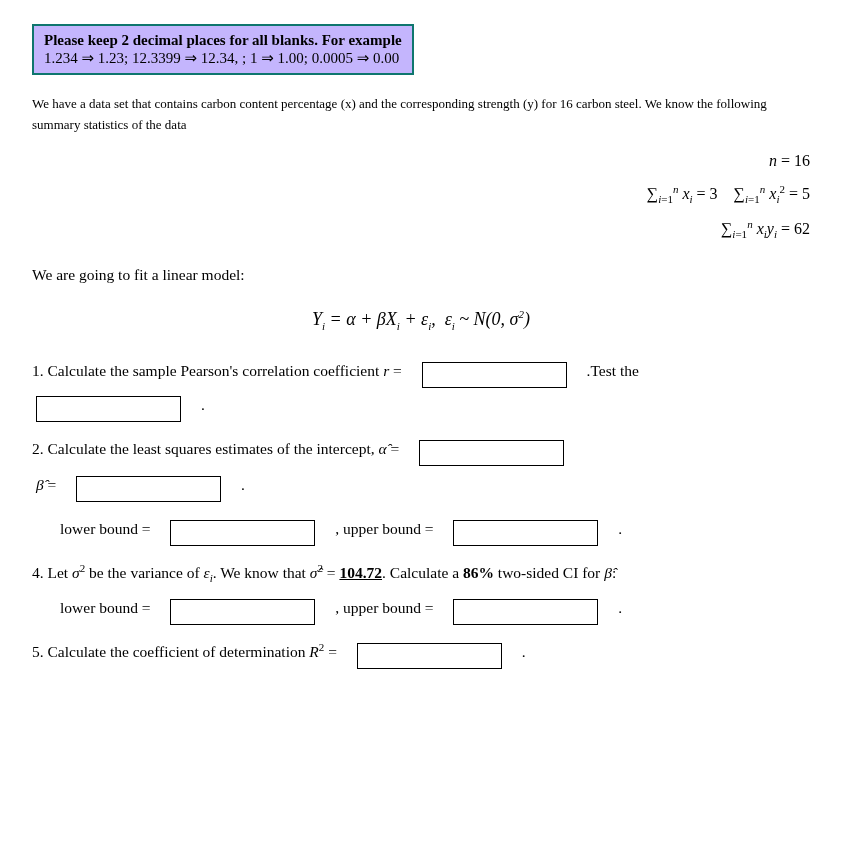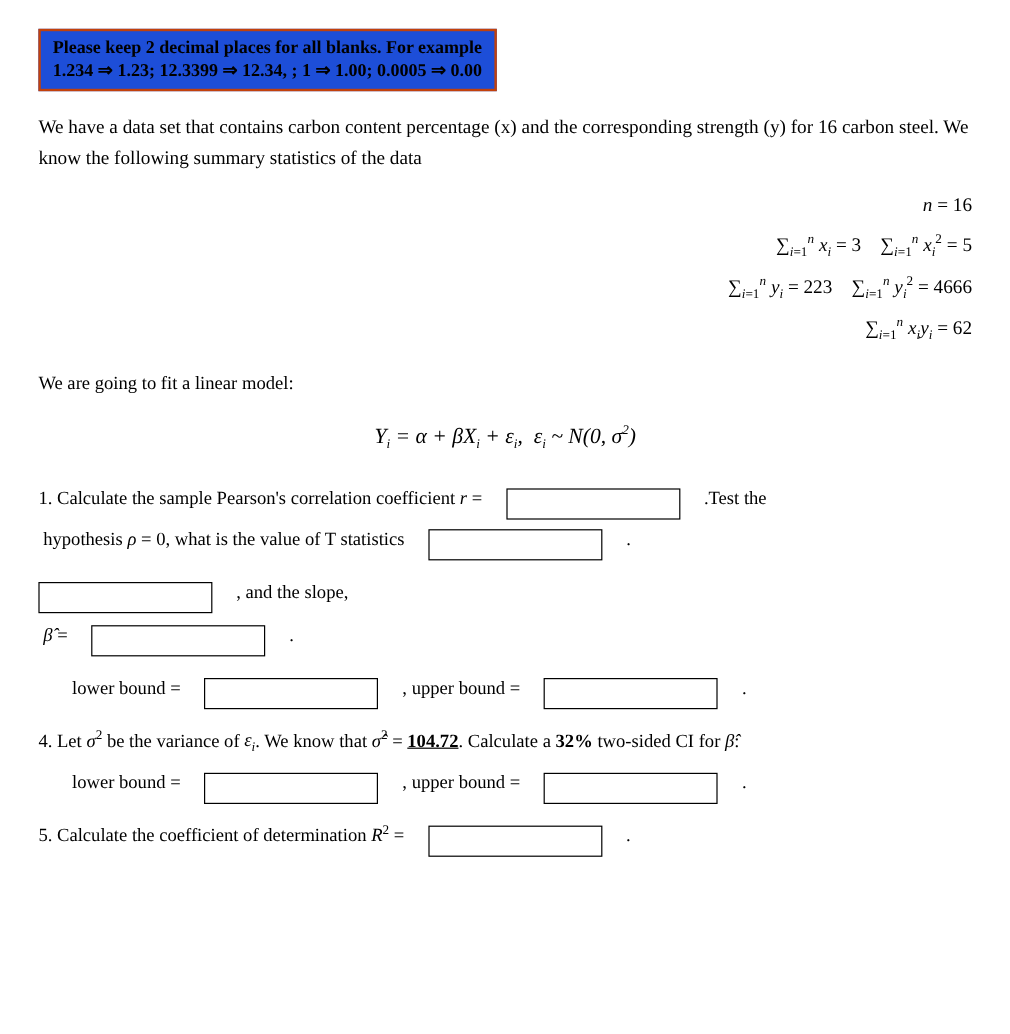--- a/index.html
+++ b/index.html
@@ -36,38 +36,34 @@
     }
     sup { font-size: 11px; }
     sub { font-size: 11px; }
   </style>
 </head>
 <body>
 
 
 
 
-<div style="background:#1d4ed8; border:2px solid #c2410c; padding:6px 10px; margin-bottom:18px; display:inline-block;">
+<div style="background:#c4b5fd; border:2px solid #0f766e; padding:6px 10px; margin-bottom:18px; display:inline-block;">
   <div style="font-weight:bold; font-size:15px;">Please keep 2 decimal places for all blanks. For example</div>
-  <div style="font-weight:bold; font-size:15px;">1.234 ⇒ 1.23;  12.3399 ⇒ 12.34, ;  1 ⇒ 1.00;  0.0005 ⇒ 0.00</div>
+  <div style="font-weight:normal; font-size:15px;">1.234 ⇒ 1.23;  12.3399 ⇒ 12.34, ;  1 ⇒ 1.00;  0.0005 ⇒ 0.00</div>
 </div>
 
 
-<p style="margin-bottom:0; line-height:1.65; font-size:16px;">We have a data set that contains carbon content percentage (x) and the corresponding strength (y) for 16 carbon steel. We know the following summary statistics of the data</p>
+<p style="margin-bottom:0; line-height:1.65; font-size:13px;">We have a data set that contains carbon content percentage (x) and the corresponding strength (y) for 16 carbon steel. We know the following summary statistics of the data</p>
 
 
 <div style="text-align:right; margin: 8px 0 20px 0; font-size:16px; line-height:2.1;">
   <div><i>n</i> = 16</div>
   <div>
     ∑<sub><i>i</i>=1</sub><sup><i>n</i></sup> <i>x<sub>i</sub></i> = 3 &nbsp;&nbsp;
     ∑<sub><i>i</i>=1</sub><sup><i>n</i></sup> <i>x<sub>i</sub></i><sup>2</sup> = 5
-  </div>
-  <div>
-    ∑<sub><i>i</i>=1</sub><sup><i>n</i></sup> <i>y<sub>i</sub></i> = 223 &nbsp;&nbsp;
-    ∑<sub><i>i</i>=1</sub><sup><i>n</i></sup> <i>y<sub>i</sub></i><sup>2</sup> = 4666
   </div>
   <div>
     ∑<sub><i>i</i>=1</sub><sup><i>n</i></sup> <i>x<sub>i</sub>y<sub>i</sub></i> = 62
   </div>
 </div>
 
 
 <p style="margin-bottom:6px; font-size:15.5px;">We are going to fit a linear model:</p>
 
 
@@ -76,31 +72,30 @@
 </div>
 
 
 <div style="margin-bottom: 10px; font-size:15.5px; line-height:2.2;">
   <div class="q-row">
     <span>1. Calculate the sample Pearson's correlation coefficient <i>r</i> =&nbsp;</span>
     <input type="text" style="width: 145px; height: 26px;">
     <span>&nbsp;.Test the</span>
   </div>
   <div class="q-row" style="padding-left:4px;">
-    <span>hypothesis <i>ρ</i> = 0, what is the value of T statistics&nbsp;</span>
     <input type="text" style="width: 145px; height: 26px;">
     <span>&nbsp;.</span>
   </div>
 </div>
 
 
 <div style="margin-bottom:10px; font-size:15.5px; line-height:2.2;">
   <div class="q-row">
+    <span>2. Calculate the least squares estimates of the intercept, <i>α̂</i> =&nbsp;</span>
     <input type="text" style="width: 145px; height: 26px;">
-    <span>&nbsp;, and the slope,</span>
   </div>
   <div class="q-row" style="padding-left:4px; margin-top:2px;">
     <span><i>β̂</i> =&nbsp;</span>
     <input type="text" style="width: 145px; height: 26px;">
     <span>&nbsp;.</span>
   </div>
 </div>
 
 
 <div style="margin-bottom:10px; font-size:15.5px; line-height:2.2;">
@@ -109,21 +104,21 @@
     <input type="text" style="width: 145px; height: 26px;">
     <span>&nbsp;, upper bound =&nbsp;</span>
     <input type="text" style="width: 145px; height: 26px;">
     <span>&nbsp;.</span>
   </div>
 </div>
 
 
 <div style="margin-bottom:10px; font-size:15.5px; line-height:2.2;">
   <div class="q-row">
-    <span>4. Let <i>σ</i><sup>2</sup> be the variance of <i>ε<sub>i</sub></i>. We know that <i>σ̂</i><sup>2</sup> = <span style="text-decoration:underline; font-weight:bold;">104.72</span>. Calculate a <b>32%</b> two-sided CI for <i>β̂</i>:</span>
+    <span>4. Let <i>σ</i><sup>2</sup> be the variance of <i>ε<sub>i</sub></i>. We know that <i>σ̂</i><sup>2</sup> = <span style="text-decoration:underline; font-weight:bold;">104.72</span>. Calculate a <b>86%</b> two-sided CI for <i>β̂</i>:</span>
   </div>
   <div class="q-row indent" style="padding-left:28px;">
     <span>lower bound =&nbsp;</span>
     <input type="text" style="width: 145px; height: 26px;">
     <span>&nbsp;, upper bound =&nbsp;</span>
     <input type="text" style="width: 145px; height: 26px;">
     <span>&nbsp;.</span>
   </div>
 </div>
 

